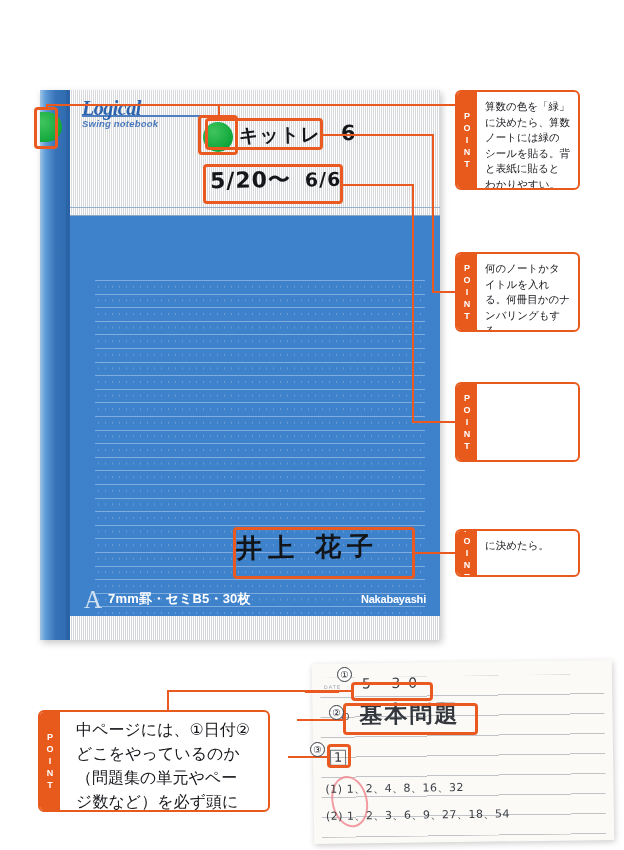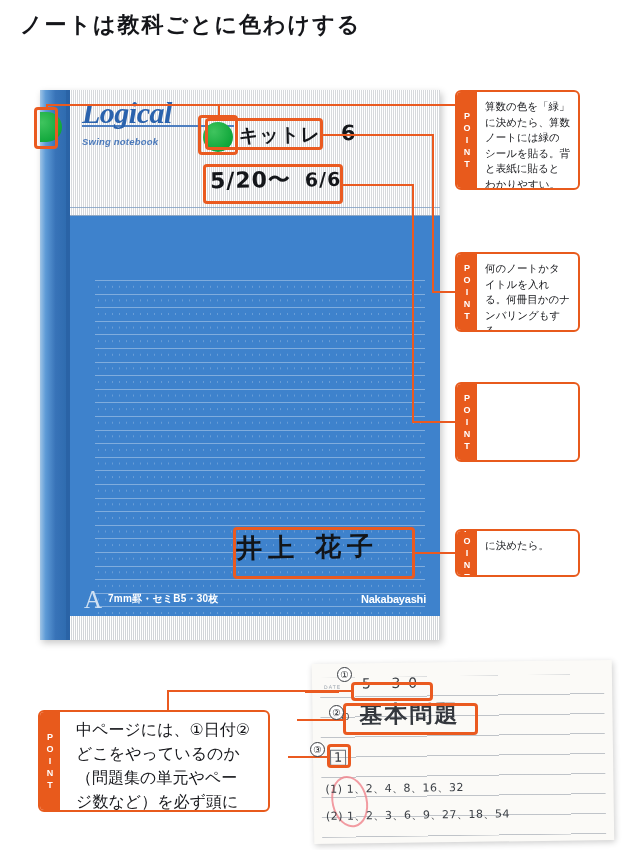--- a/index.html
+++ b/index.html
@@ -82,34 +82,34 @@
     background-size: 7px 13.6px;
   }
 
   
   .brand {
     position: absolute; left: 42px; top: 8px;
     width: 180px;
   }
   .brand-name {
     font-family: "Liberation Serif", "DejaVu Serif", serif;
-    font-size: 30px; font-weight: 700; font-style: italic;
+    font-size: 20px; font-weight: 700; font-style: italic;
     color: #2a62ad;
     letter-spacing: -0.5px;
     line-height: 1;
   }
   .brand-rule {
     width: 152px; height: 2px; background: #4d7ec0; margin-top: -3px;
   }
   .brand-sub {
     font-family: "Liberation Sans", sans-serif;
     font-size: 9.5px; font-weight: 700; font-style: italic;
     color: #4a79bb;
     letter-spacing: .2px;
-    margin-top: 9px;
+    margin-top: 1px;
   }
 
   
   .sticker-cover {
     position: absolute; left: 163px; top: 32px;
     width: 30px; height: 30px; border-radius: 50%;
     background: radial-gradient(circle at 36% 32%, #3fc45e 0%, #12a83c 65%, #0e8f33 100%);
   }
   
   .sticker-spine {
@@ -157,21 +157,21 @@
     color: #ffffff;
     display: flex; align-items: center;
   }
   .spec-a {
     font-family: "Liberation Serif", serif;
     font-size: 25px; line-height: 1;
     margin-left: 14px; margin-right: 6px;
     color: #cfe0f2; font-weight: 400;
   }
   .spec-text {
-    font-size: 10px; color: #ffffff; font-weight: 700; letter-spacing: .2px;
+    font-size: 13px; color: #ffffff; font-weight: 700; letter-spacing: .2px;
   }
   .spec-brand {
     margin-left: auto; margin-right: 14px;
     font-size: 11px; font-weight: 700; color: #ffffff;
     font-family: "Liberation Sans", sans-serif;
     letter-spacing: -0.2px;
   }
   .cover-bottom-stripe {
     position: absolute; left: 30px; bottom: 0;
     width: 370px; height: 24px;
@@ -296,21 +296,20 @@
   }
   #cn-1 { left: 337px; top: 667px; }
   #cn-2 { left: 329px; top: 705px; }
   #cn-3 { left: 310px; top: 742px; }
 </style>
 </head>
 <body>
 
 <div id="root">
 
-  <div class="page-title">ノートは教科ごとに色わけする</div>
 
   <div class="notebook">
 
     <div class="cover-body"></div>
     <div class="rules"></div>
     <div class="rules-dots"></div>
 
     <div class="cover-top"></div>
     <div class="cover-top-rule"></div>
 

